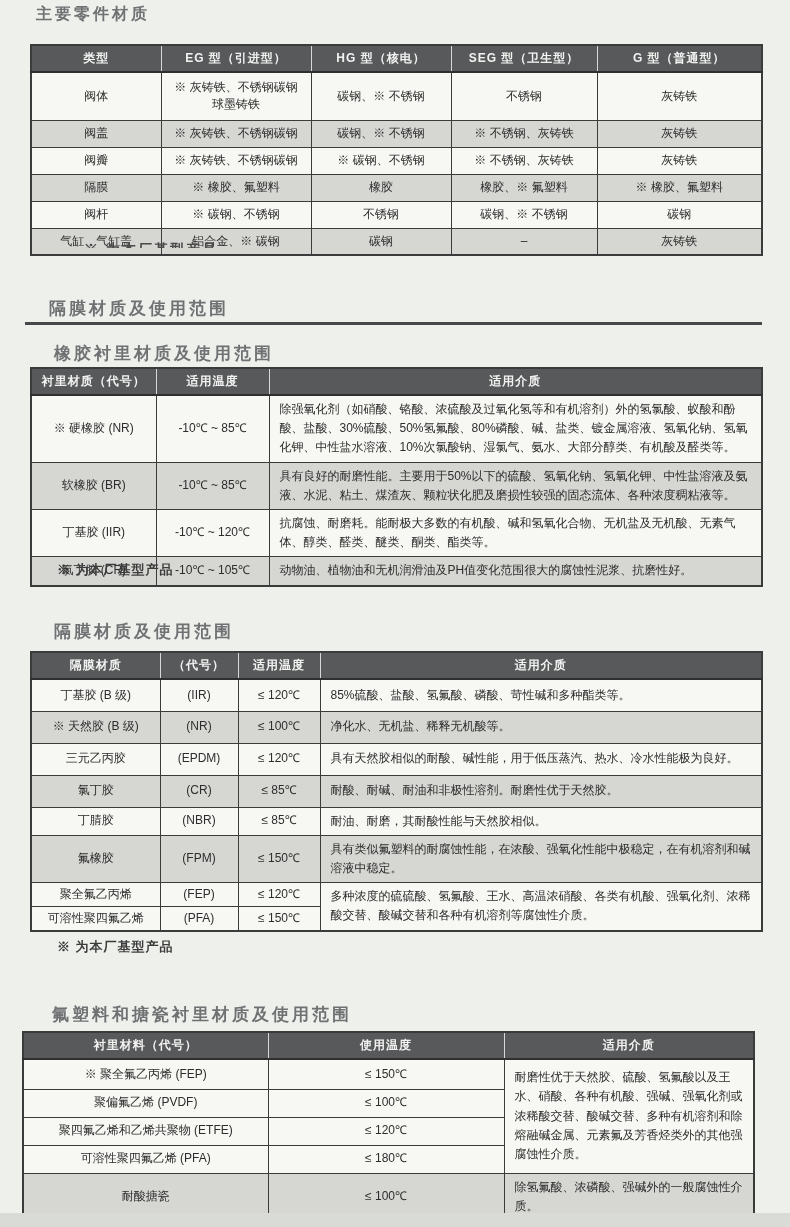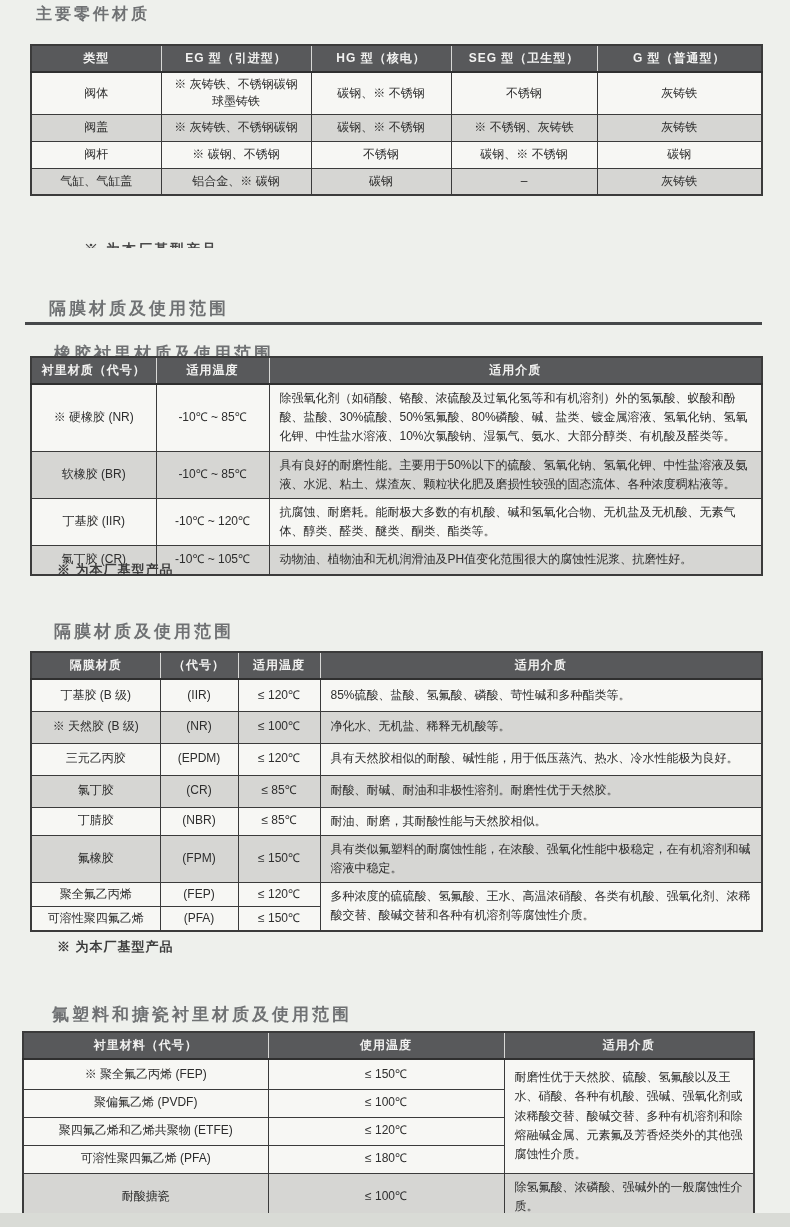--- a/index.html
+++ b/index.html
@@ -41,34 +41,48 @@
         <col style="width:165px">
       </colgroup>
     <tbody>
         <tr style="height:25px">
       <th>类型</th>
       <th>EG 型（引进型）</th>
       <th>HG 型（核电）</th>
       <th>SEG 型（卫生型）</th>
       <th>G 型（普通型）</th>
     </tr>
-    <tr style="height:42px" class="w">
+    <tr style="height:48px" class="w">
       <td>阀体</td>
       <td class="pre">※ 灰铸铁、不锈钢碳钢
 球墨铸铁</td>
       <td>碳钢、※ 不锈钢</td>
       <td>不锈钢</td>
       <td>灰铸铁</td>
     </tr>
     <tr style="height:27px" class="g">
       <td>阀盖</td>
       <td>※ 灰铸铁、不锈钢碳钢</td>
       <td>碳钢、※ 不锈钢</td>
       <td>※ 不锈钢、灰铸铁</td>
       <td>灰铸铁</td>
+    </tr>
+    <tr style="height:27px" class="w">
+      <td>阀瓣</td>
+      <td>※ 灰铸铁、不锈钢碳钢</td>
+      <td>※ 碳钢、不锈钢</td>
+      <td>※ 不锈钢、灰铸铁</td>
+      <td>灰铸铁</td>
+    </tr>
+    <tr style="height:27px" class="g">
+      <td>隔膜</td>
+      <td>※ 橡胶、氟塑料</td>
+      <td>橡胶</td>
+      <td>橡胶、※ 氟塑料</td>
+      <td>※ 橡胶、氟塑料</td>
     </tr>
     <tr style="height:27px" class="w">
       <td>阀杆</td>
       <td>※ 碳钢、不锈钢</td>
       <td>不锈钢</td>
       <td>碳钢、※ 不锈钢</td>
       <td>碳钢</td>
     </tr>
     <tr style="height:27px" class="g">
       <td>气缸、气缸盖</td>
@@ -80,21 +94,21 @@
   </tbody>
     </table>
 
   <div class="clipped" style="left:84px;top:239px;width:260px;">※ 为本厂基型产品</div>
 
   <div class="sec-title" style="left:25px;top:297px;">隔膜材质及使用范围</div>
   <div class="rule" style="left:25px;top:322px;width:737px;"></div>
 
   <div class="sec-title" style="left:30px;top:342px;">橡胶衬里材质及使用范围</div>
 
-  <table style="left:30px;top:356px;width:731px;">
+  <table style="left:30px;top:367px;width:731px;">
     <colgroup>
         <col style="width:125px">
         <col style="width:113px">
         <col style="width:493px">
       </colgroup>
     <tbody>
         <tr style="height:25px">
       <th>衬里材质（代号）</th>
       <th>适用温度</th>
       <th>适用介质</th>

